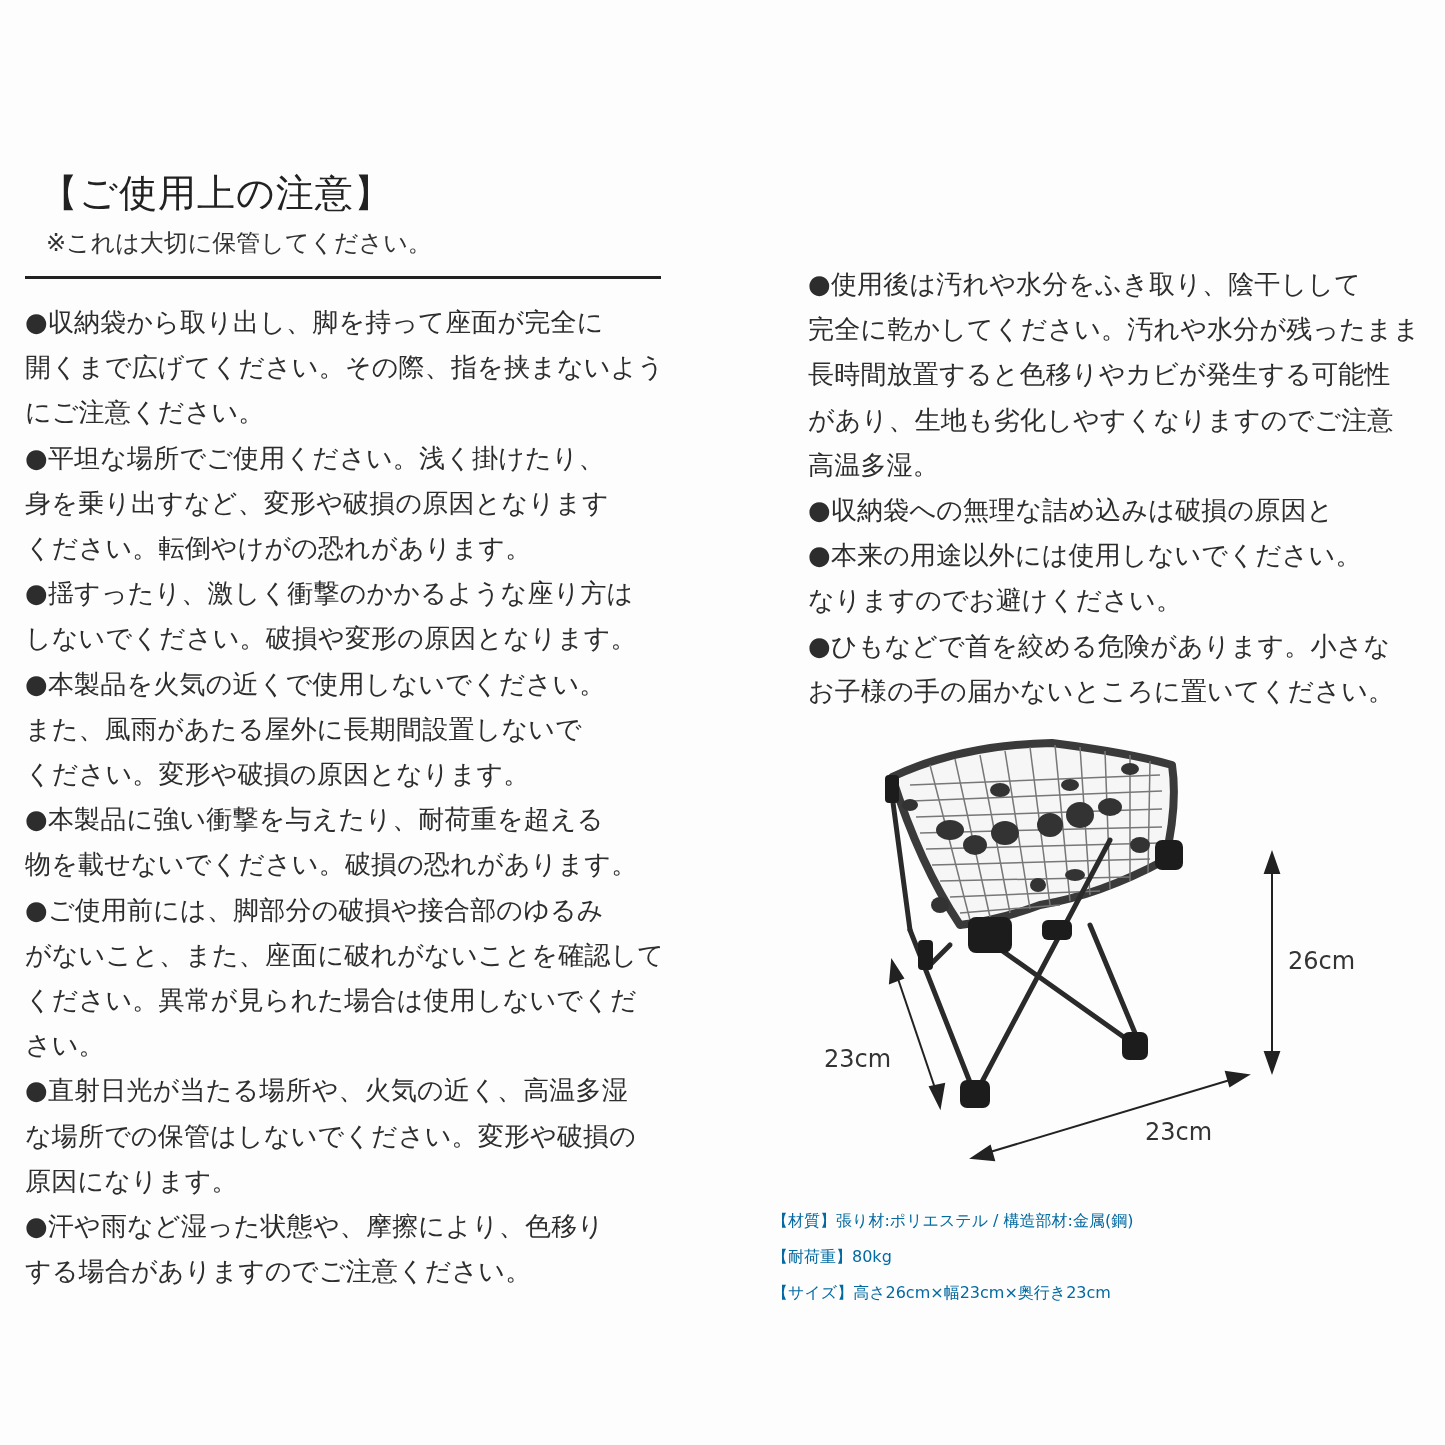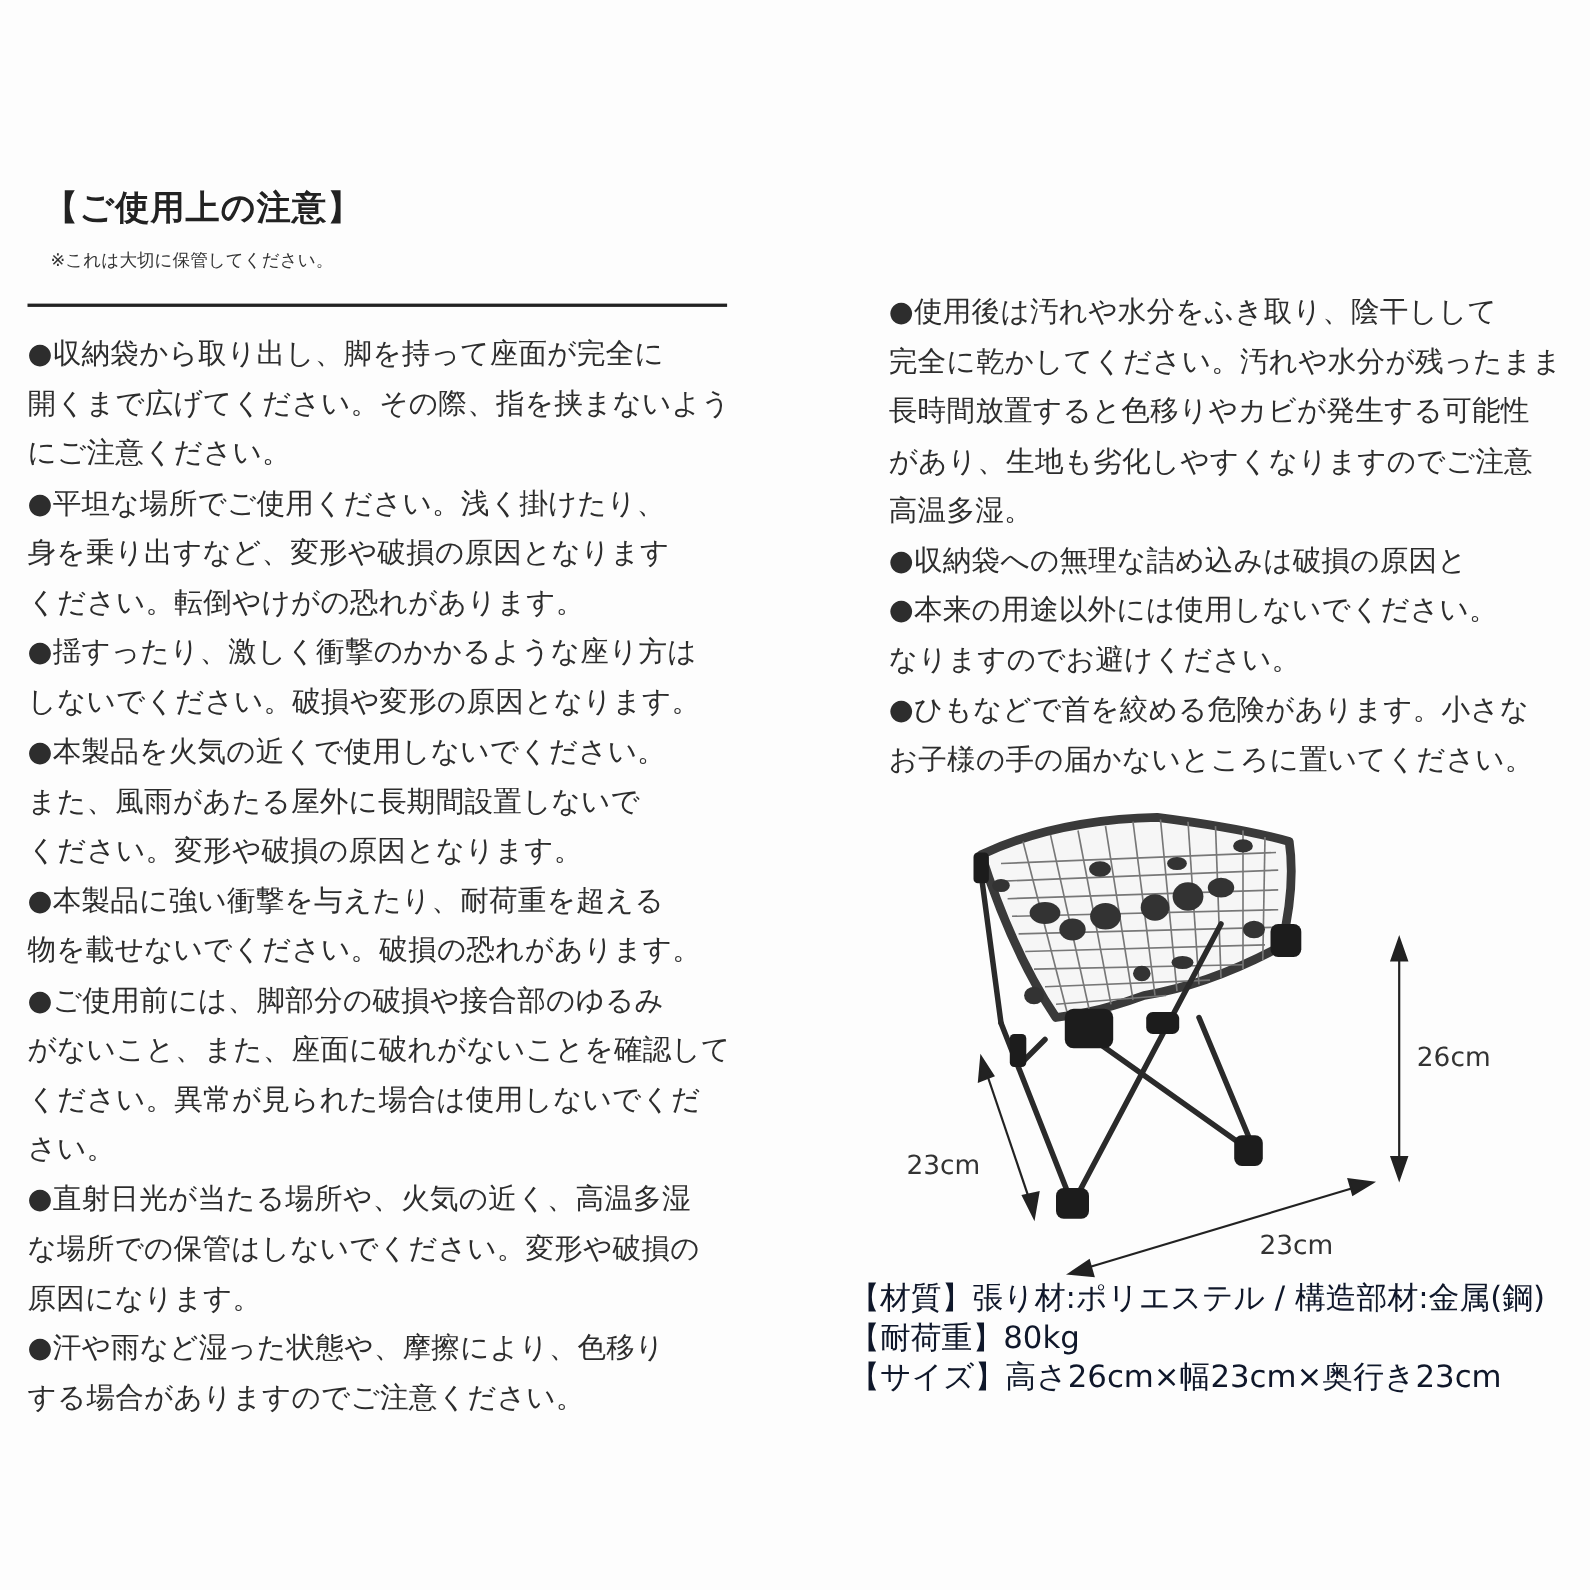--- a/index.html
+++ b/index.html
@@ -3,38 +3,38 @@
 <meta charset="utf-8">
 <style>
   html, body { margin: 0; padding: 0; background: #fdfdfd; }
   body {
     width: 1445px; height: 1445px; position: relative; overflow: hidden;
     font-family: "DejaVu Sans", "Liberation Sans", sans-serif;
     color: #2a2a2a;
   }
   .title {
     position: absolute; left: 40px; top: 168px;
-    font-size: 31px; font-weight: bold; color: #222; letter-spacing: 1px;
+    font-size: 38px; font-weight: normal; color: #222; letter-spacing: 1px;
   }
   .subtitle {
     position: absolute; left: 46px; top: 227px;
-    font-size: 16px; color: #333;
+    font-size: 24px; color: #333;
   }
   .rule {
     position: absolute; left: 25px; top: 276px; width: 636px; height: 3px; background: #222;
   }
   .col {
     position: absolute; font-size: 26px; line-height: 45.2px; color: #2d2d2d;
     letter-spacing: 0.2px;
   }
   .col-left { left: 25px; top: 300px; width: 660px; }
   .col-right { left: 772px; top: 262px; width: 660px; margin-left: 36px; }
   .line { white-space: nowrap; display: block; }
   .specs {
-    position: absolute; left: 772px; top: 1162px; font-size: 28px; line-height: 36px; color: #0f172a;
+    position: absolute; left: 772px; top: 1203px; font-size: 16px; line-height: 36px; color: #0369a1;
   }
   .dim-label { position: absolute; font-size: 24px; color: #333; }
   .diagram { position: absolute; left: 800px; top: 735px; width: 620px; height: 440px; }
 </style>
 </head>
 <body>
 
 <div class="title">【ご使用上の注意】</div>
 <div class="subtitle">※これは大切に保管してください。</div>
 <div class="rule"></div>

